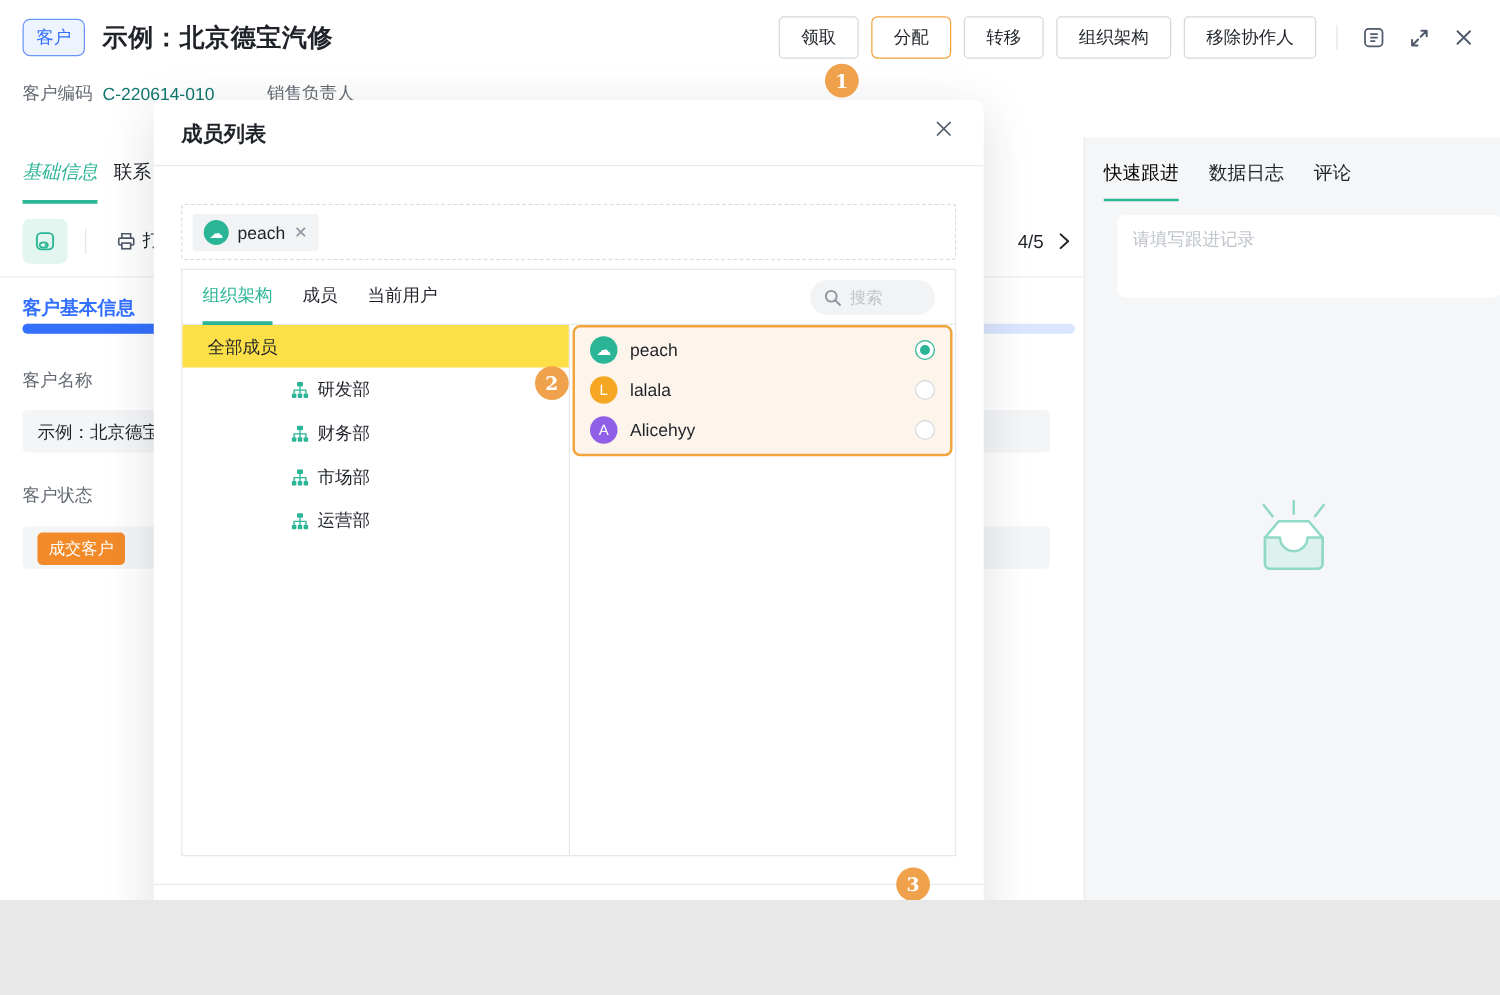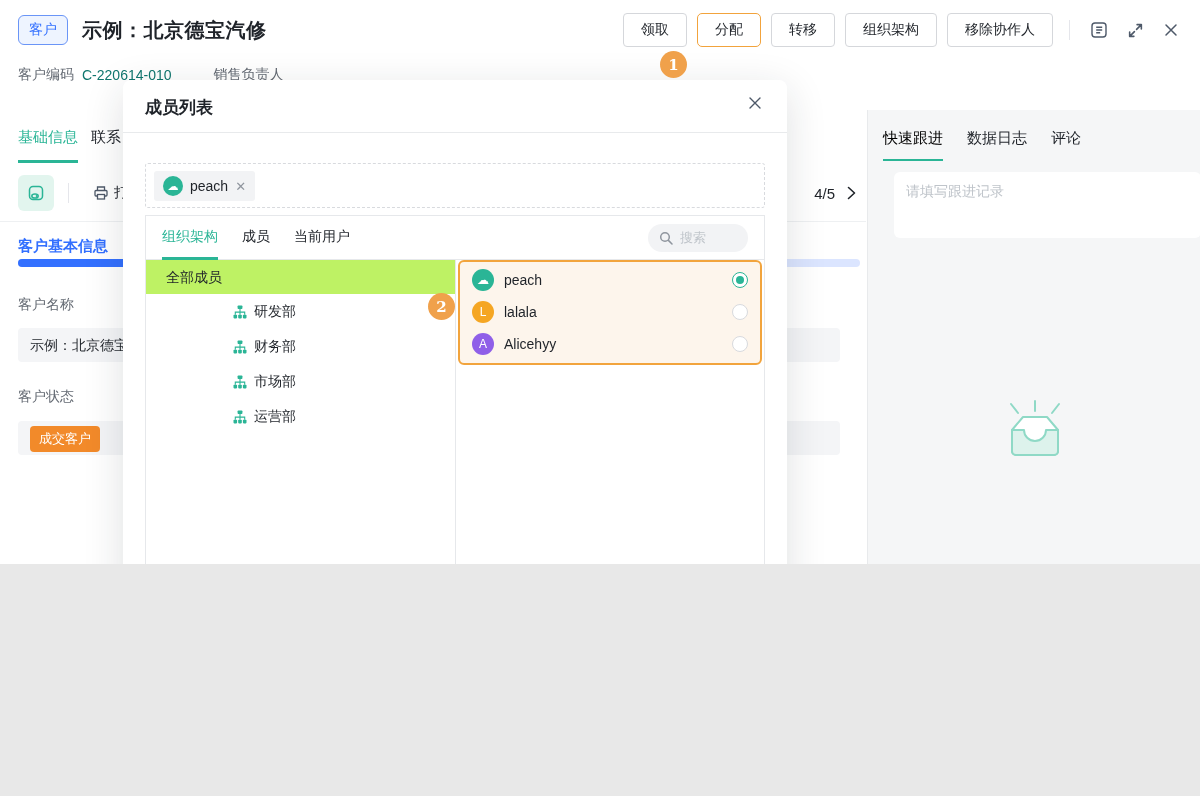--- a/index.html
+++ b/index.html
@@ -1,39 +1,39 @@
 <!DOCTYPE html>
 <html><head>
 <meta charset="utf-8">
 <style>
   * { margin:0; padding:0; box-sizing:border-box; }
   html,body { background:#e8e8e8; }
   body { font-family:"Liberation Sans","DejaVu Sans",sans-serif; }
-  .screen { position:relative; width:1200px; height:564px; background:#fff; overflow:hidden; }
+  .screen { position:relative; width:1200px; height:720px; background:#fff; overflow:hidden; }
 
   
   .topbar { position:absolute; left:0; top:0; width:1200px; height:60px; display:flex; align-items:center; padding-left:18px; background:#fff; }
   .type-badge { border:1px solid #6a95f7; background:#eef4ff; color:#3370ff; font-size:14px; padding:5px 10px; border-radius:6px; }
   .page-title { margin-left:14px; font-size:20px; font-weight:700; color:#1f2329; letter-spacing:.5px; }
   .topbar-actions { margin-left:auto; margin-right:16px; display:flex; align-items:center; gap:10px; }
   .btn { height:34px; padding:0 17px; background:#fff; border:1px solid #d5d7db; border-radius:4px; font-size:14px; color:#1f2329; cursor:pointer; }
   .btn.accent { border:1px solid #f2a33c; border-radius:5px; }
   .vdiv { width:1px; height:20px; background:#e5e6eb; margin:0 6px; }
   .top-icon { width:26px; height:26px; display:flex; align-items:center; justify-content:center; color:#4e5969; cursor:pointer; }
 
   
   .meta-row { position:absolute; left:18px; top:66px; display:flex; align-items:center; font-size:14px; color:#646a73; }
   .meta-label { color:#646a73; }
   .meta-value { margin-left:8px; color:#0f766e; }
   .meta-gap { width:42px; }
 
   
   .main-tabs { position:absolute; left:18px; top:128px; display:flex; gap:13px; font-size:15px; color:#1f2329; }
   .main-tab { padding-bottom:13px; cursor:pointer; }
-  .main-tab.active { color:#2ab596; border-bottom:3px solid #2ab596; }
+  .main-tab.active { color:#2ab596; border-bottom:3px solid #2ab596;font-style:italic; }
 
   
   .toolbar { position:absolute; left:18px; top:174px; width:838px; height:38px; display:flex; align-items:center; }
   .tool-card-btn { width:36px; height:36px; border-radius:6px; background:#e2f5ee; display:flex; align-items:center; justify-content:center; cursor:pointer; }
   .tool-print { display:flex; align-items:center; gap:5px; color:#1f2329; font-size:14px; margin-left:14px; cursor:pointer; }
   .pagination { margin-left:auto; display:flex; align-items:center; gap:12px; font-size:15px; color:#1f2329; }
   .page-divider { position:absolute; left:0; top:221px; width:866px; height:1px; background:#eef0f2; }
 
   
   .section-title { position:absolute; left:18px; top:237px; font-size:15px; font-weight:700; color:#3370ff; }
@@ -68,21 +68,21 @@
   .picker-panel { position:absolute; left:22px; top:135px; width:620px; height:470px; border:1px solid #e6e8eb; }
   .picker-tabs { height:44px; border-bottom:1px solid #e6e8eb; display:flex; align-items:center; padding:0 16px; }
   .picker-tab { font-size:14px; color:#1f2329; margin-right:24px; height:44px; line-height:41px; cursor:pointer; }
   .picker-tab.active { color:#2ab596; border-bottom:3px solid #2ab596; }
   .picker-search { margin-left:auto; width:100px; height:28px; background:#f2f3f5; border-radius:15px; display:flex; align-items:center; padding:0 11px; gap:7px; cursor:text; }
   .picker-search input { border:none; background:transparent; outline:none; width:56px; font-size:13px; color:#1f2329; font-family:inherit; }
   .picker-search input::placeholder { color:#bfc4ca; }
 
   .picker-body { display:flex; height:424px; }
   .tree-pane { width:310px; border-right:1px solid #e6e8eb; }
-  .tree-all { height:34px; line-height:34px; background:#bef264; padding-left:20px; font-size:14px; color:#1f2329; cursor:pointer; }
+  .tree-all { height:34px; line-height:34px; background:#fde047; padding-left:20px; font-size:14px; color:#1f2329; cursor:pointer; }
   .tree-row { height:35px; display:flex; align-items:center; font-size:14px; color:#1f2329; cursor:pointer; }
   .tree-row.root { padding-left:22px; }
   .tree-row.child { padding-left:87px; }
   .caret-down { width:0; height:0; border-left:4.5px solid transparent; border-right:4.5px solid transparent; border-top:6px solid #4e5969; margin-right:10px; }
   .org-ic { margin-right:7px; display:inline-flex; }
   .member-pane { flex:1; position:relative; }
   .member-group { position:absolute; left:2px; top:0; right:2px; height:105px; border:2px solid #f2a43d; border-radius:6px; background:#fdf5ec; padding:2px 0; }
   .member-row { height:32px; display:flex; align-items:center; padding:0 12px; cursor:pointer; }
   .member-row .avatar { width:22px; height:22px; font-size:12px; }
   .member-name { margin-left:10px; font-size:14px; color:#1f2329; }

